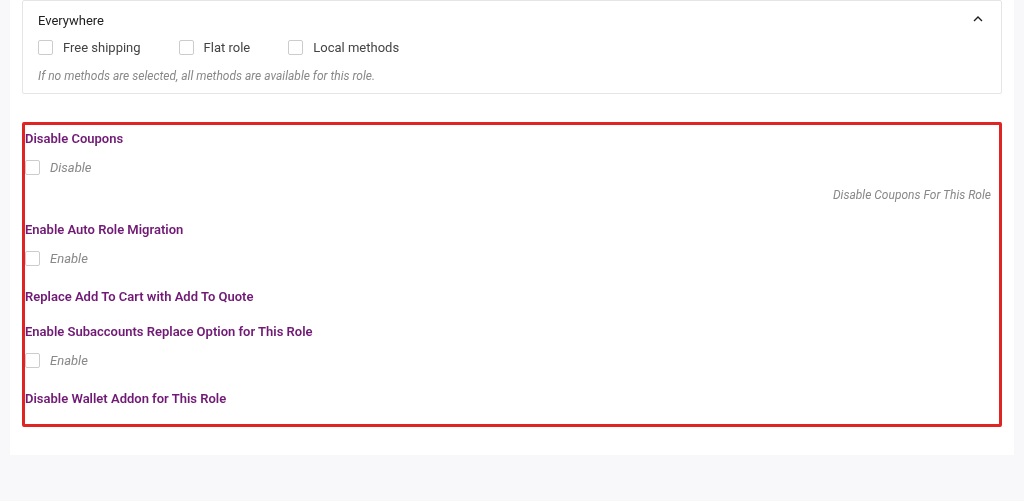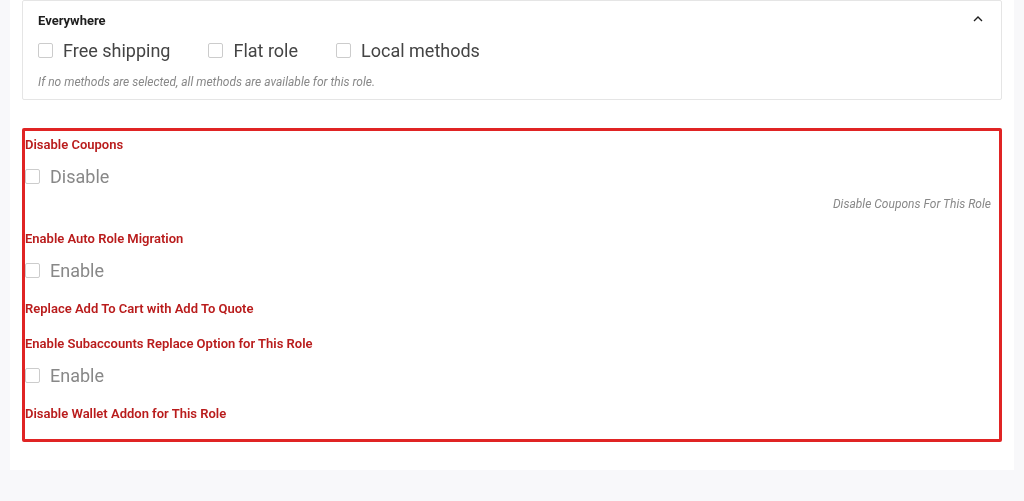--- a/index.html
+++ b/index.html
@@ -24,21 +24,21 @@
       background: #fff;
     }
     .region-header {
       padding: 10px 15px;
       display: flex;
       align-items: center;
       justify-content: space-between;
       cursor: pointer;
     }
     .region-title {
-      font-weight: 700;
+      font-weight: 400;
       font-size: 13px;
       color: #1e1e1e;
     }
     .chevron {
       width: 16px;
       height: 16px;
       color: #1e1e1e;
     }
     .region-body {
       padding: 0 15px 10px 15px;
@@ -57,43 +57,44 @@
     .check-box {
       width: 15px;
       height: 15px;
       border: 1px solid #ccc;
       border-radius: 2px;
       background: #fff;
       flex-shrink: 0;
     }
     .check-label {
       color: #444;
-      font-size: 18px;
+      font-size: 13px;
     }
     .muted-label {
       color: #888;
+      font-style: italic;
     }
     .help-text {
       font-style: italic;
       color: #888;
       font-size: 12px;
     }
     .settings-block {
       padding: 10px 0 18px 0;
     }
     .highlight-box {
       border: 3px solid #e02424;
       border-radius: 2px;
       padding: 6px 8px 4px 0px;
       margin-top: 4px;
     }
     .setting-title {
       font-weight: 600;
       font-size: 13px;
-      color: #b91c1c;
+      color: #701a75;
       margin-bottom: 14px;
     }
     .group {
       margin-bottom: 20px;
     }
     .group:last-child { margin-bottom: 4px; }
     .desc-text {
       font-style: italic;
       color: #888;
       font-size: 12px;

